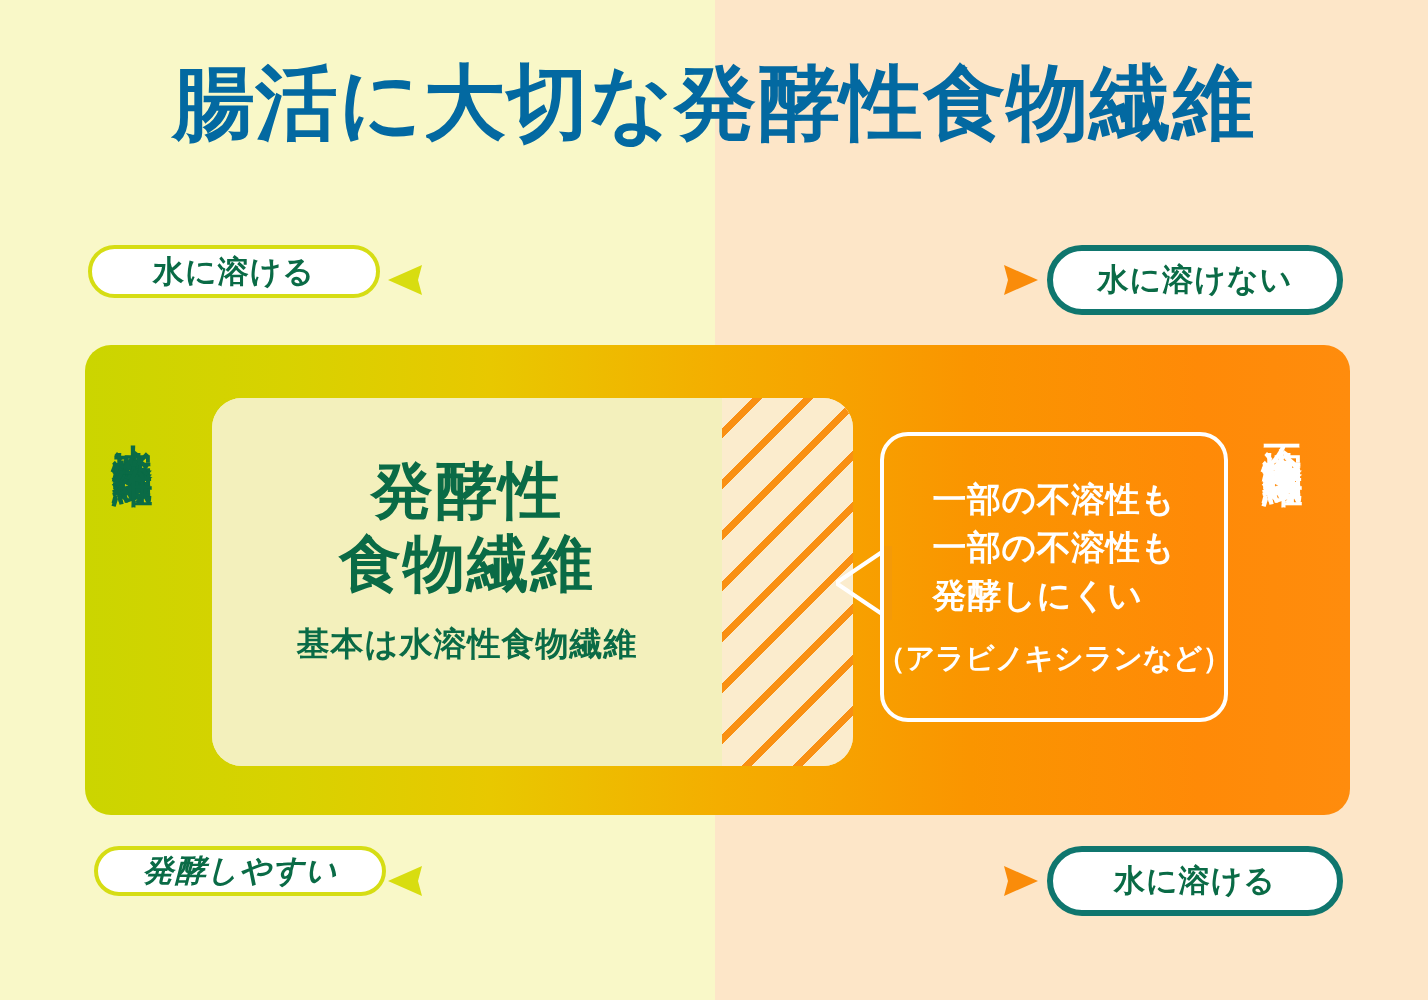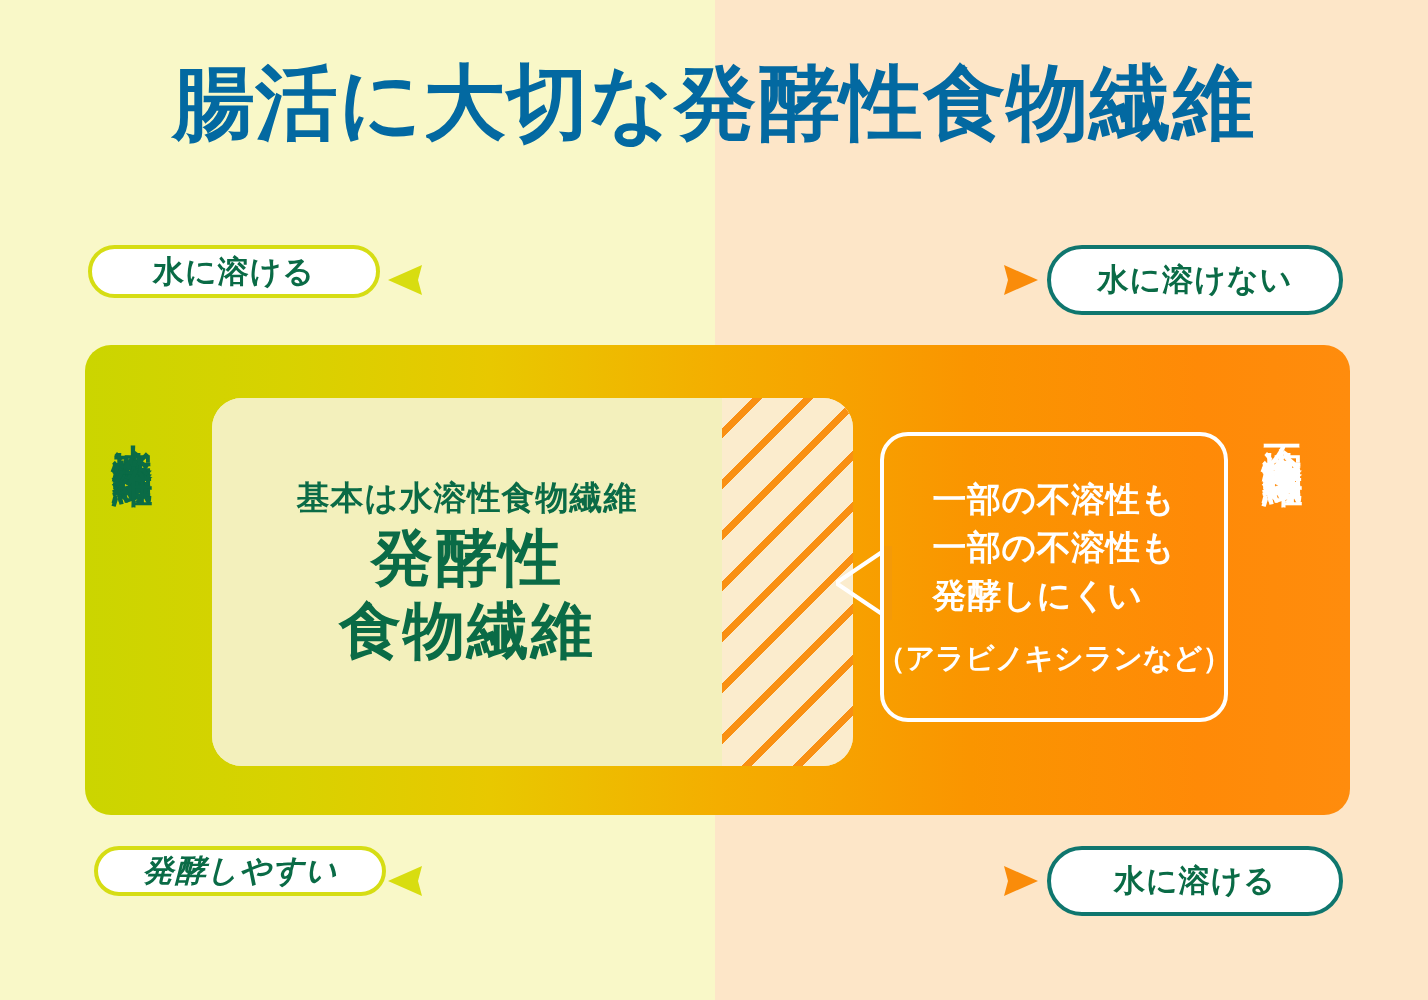--- a/index.html
+++ b/index.html
@@ -54,21 +54,21 @@
     display: flex;
     align-items: center;
     justify-content: center;
     font-size: 31px;
     font-weight: bold;
     color: #0a6b46;
     letter-spacing: 1px;
     white-space: nowrap;
   }
   .pill-green  { border: 4px solid #d6dd14; }
-  .pill-orange { border: 4px solid #0f766e; }
+  .pill-orange { border: 6px solid #0f766e; }
 
   #pill-soluble     { left: 88px;   top: 245px; width: 292px; height: 53px; }
   #pill-insoluble   { left: 1047px; top: 245px; width: 296px; height: 70px; }
   #pill-ferm-easy   { left: 94px;   top: 846px; width: 292px; height: 50px; font-style: italic; }
   #pill-ferm-hard   { left: 1047px; top: 846px; width: 296px; height: 70px; }
 
   
   .arrow-wrap {
     position: absolute;
     left: 388px;
@@ -237,25 +237,25 @@
 
   <div id="band"></div>
 
   <div class="vlabel" id="vlabel-left">水溶性食物繊維</div>
   <div class="vlabel" id="vlabel-right">不溶性食物繊維</div>
 
   <div id="inner-card">
     <div id="inner-plain"></div>
     <div id="inner-hatch"></div>
     <div id="card-text">
-      <div id="card-subtitle">基本は水溶性食物繊維</div>
       <div id="card-title">
         <div>発酵性</div>
         <div>食物繊維</div>
       </div>
+      <div id="card-subtitle">基本は水溶性食物繊維</div>
     </div>
   </div>
 
   <div id="callout-tail">
     <svg width="56" height="74" viewBox="0 0 56 74" xmlns="http://www.w3.org/2000/svg">
       <polygon points="0,37 52,2 52,72" fill="none" stroke="#ffffff" stroke-width="4" stroke-linejoin="round"></polygon>
       <rect x="46" y="0" width="12" height="74" fill="#f49a08"></rect>
     </svg>
   </div>
 

